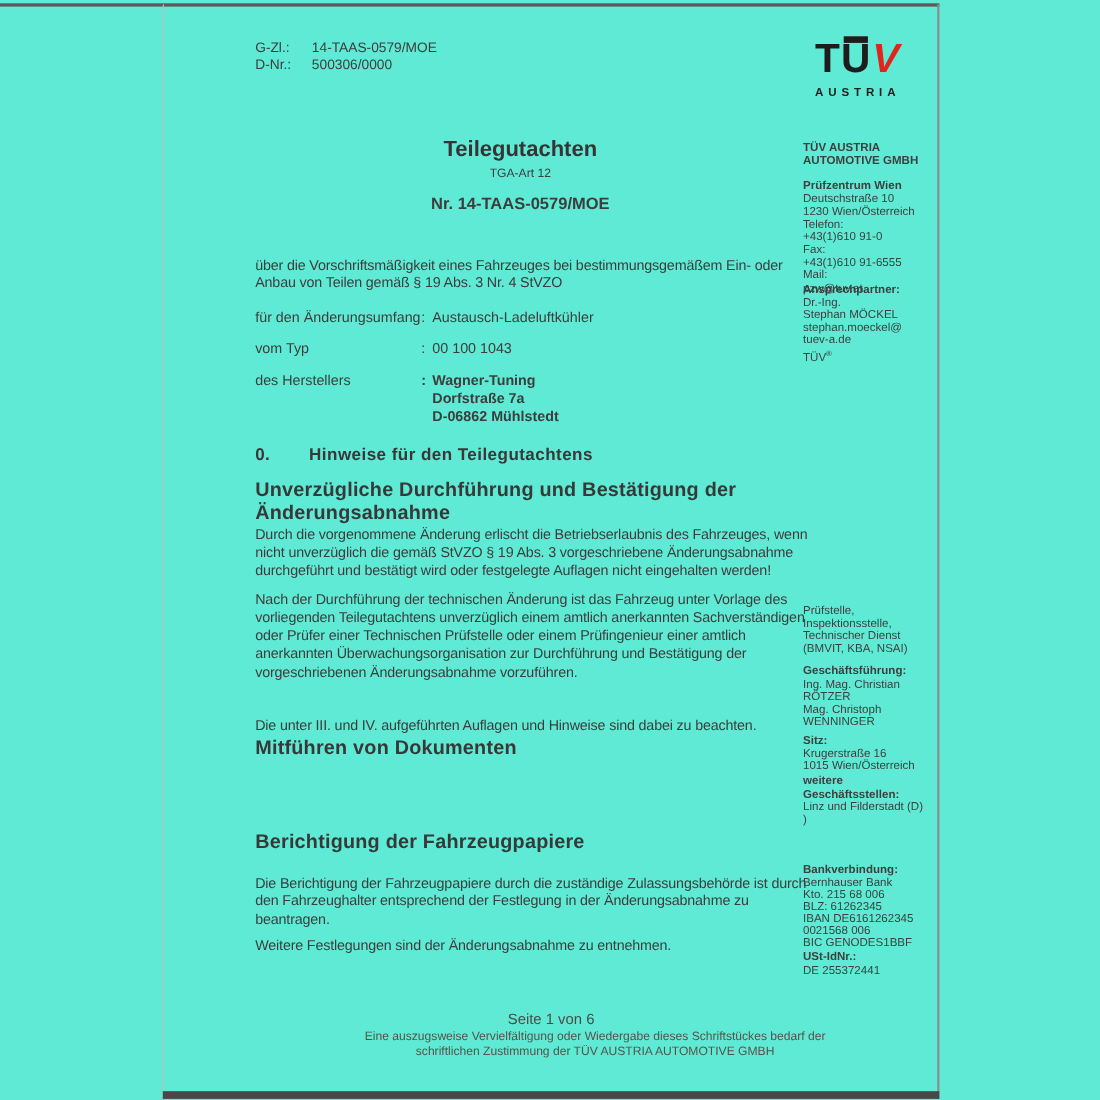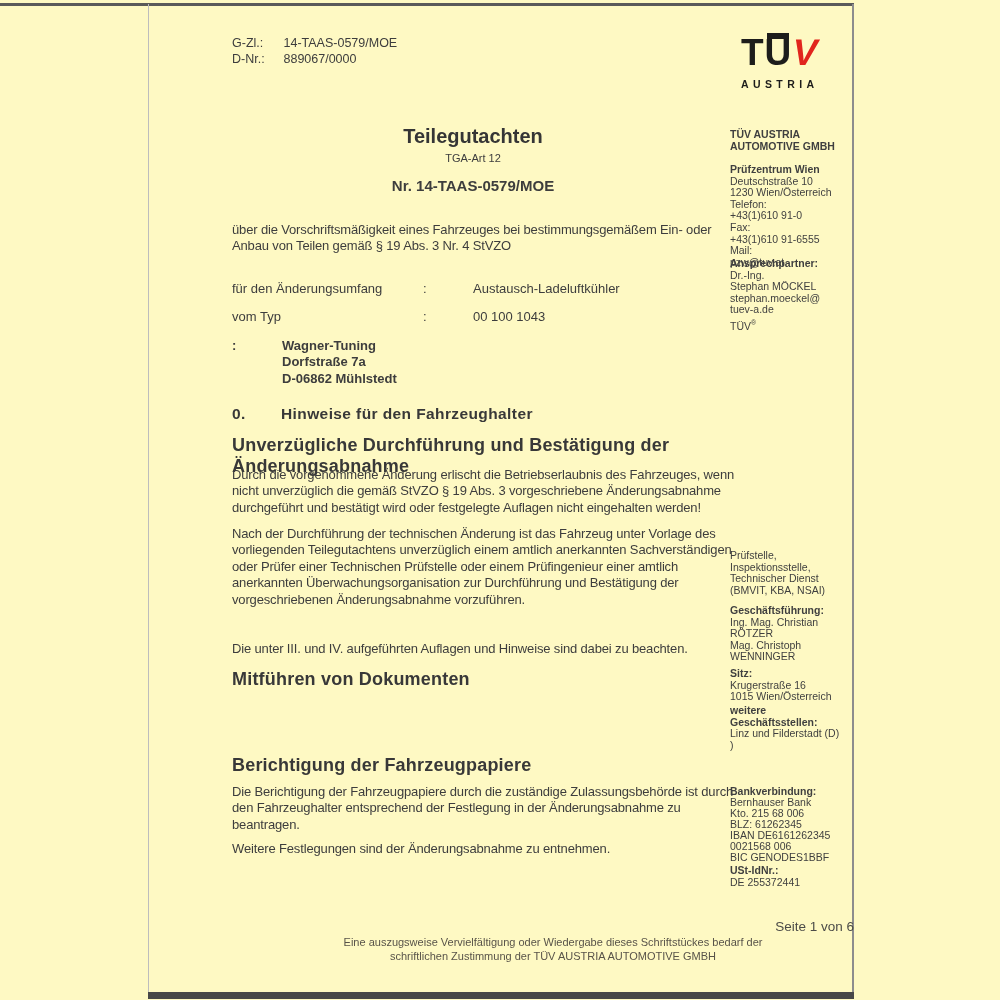--- a/index.html
+++ b/index.html
@@ -1,21 +1,21 @@
 <!DOCTYPE html>
 <html><head>
 <meta charset="utf-8">
 <style>
   html,body{margin:0;padding:0;}
   body{
     width:1000px;height:1000px;background:#ffffff;
     font-family:"Liberation Sans", sans-serif;
     color:#3d3d3d;
   }
-  .canvas{position:relative;width:1000px;height:1000px;overflow:hidden;background:#fef9c3;}
+  .canvas{position:relative;width:1000px;height:1000px;overflow:hidden;background:#5eead4;}
 
   
   .topline{position:absolute;left:0;top:3px;width:854px;height:3px;background:#5a5a5a;}
   .leftline{position:absolute;left:148px;top:4px;width:1px;height:989px;background:#bdbdbd;}
   .rightline{position:absolute;left:852px;top:4px;width:2px;height:989px;background:#8d8d8d;}
   .bottombar{position:absolute;left:148px;top:992px;width:706px;height:7px;background:#484848;}
 
   
   .refs{position:absolute;left:232px;top:36px;font-size:12.5px;line-height:15.5px;}
   .refs .lbl{display:inline-block;width:48px;}
@@ -27,24 +27,24 @@
   .lg-u::after{content:"";position:absolute;left:2px;right:3px;top:-1px;height:6px;background:#1d1d1b;}
   .lg-v{display:inline-block;transform:skewX(-12deg);margin-left:1px;}
   .logo-austria{margin-top:7px;font-size:10.5px;font-weight:bold;letter-spacing:4.4px;color:#1d1d1b;}
 
   
   .doc-title{position:absolute;left:232px;top:125px;width:482px;text-align:center;font-size:20px;font-weight:bold;color:#353535;}
   .doc-subtitle{position:absolute;left:232px;top:152px;width:482px;text-align:center;font-size:11px;}
   .doc-number{position:absolute;left:232px;top:177px;width:482px;text-align:center;font-size:15px;font-weight:bold;}
 
   
-  .bodytext{font-size:13px;line-height:16.4px;letter-spacing:-0.15px;white-space:pre-line;}
+  .bodytext{font-size:13px;line-height:16.4px;letter-spacing:-0.15px;white-space:pre-line;margin-top:11px;}
   .intro{position:absolute;left:232px;top:222px;width:540px;}
   .details{position:absolute;left:232px;top:281px;font-size:13px;line-height:16.4px;}
-  .drow{display:flex;margin-bottom:12px;gap:40px;}
+  .drow{display:flex;margin-bottom:12px;}
   .drow .dlbl{width:151px;flex:0 0 151px;}
   .drow .dcolon{width:10px;flex:0 0 10px;}
   .drow .dval{white-space:pre-line;}
   .drow.bold .dval, .drow.bold .dcolon{font-weight:bold;}
 
   .sec{position:absolute;left:232px;top:405px;font-size:15.5px;font-weight:bold;letter-spacing:0.4px;color:#383838;}
   .sec-num{display:inline-block;width:49px;}
 
   .blk{position:absolute;left:232px;width:545px;}
   .sub{font-size:18px;font-weight:bold;letter-spacing:0.2px;color:#383838;}
@@ -54,41 +54,41 @@
   
   .sb{position:absolute;left:730px;width:130px;font-size:10.5px;line-height:11.6px;color:#3f3f3f;}
   .sb-head{font-weight:bold;white-space:pre-line;}
   .sb-body{white-space:pre-line;}
   .sbA1{top:129px;} .sbA2{top:164px;} .sbA3{top:258px;} .sbA4{top:317px;}
   .sbB1{top:550px;} .sbB2{top:605px;} .sbB3{top:668px;} .sbB4{top:705px;}
   .sbB5{top:752px;} .sbB6{top:786px;line-height:11px;} .sbB7{top:865px;}
   .sbA4 sup{font-size:7px;}
 
   
-  .seite{position:absolute;left:148px;top:919px;width:706px;text-align:right;font-size:13.5px;color:#4c4c48;}
-  .fine{position:absolute;left:164px;top:936px;width:778px;text-align:center;font-size:11px;line-height:13.5px;white-space:pre-line;color:#585349;}
+  .seite{position:absolute;left:148px;top:919px;width:706px;text-align:center;font-size:13.5px;color:#4c4c48;}
+  .fine{position:absolute;left:152px;top:936px;width:778px;text-align:center;font-size:11px;line-height:13.5px;white-space:pre-line;color:#585349;}
 </style>
 </head>
 <body>
 
 <div class="canvas">
 
   <div class="topline"></div>
   <div class="leftline"></div>
   <div class="rightline"></div>
   <div class="bottombar"></div>
 
   <div class="refs">
     <div>
       <span class="lbl">G-Zl.:</span>
       <span>14-TAAS-0579/MOE</span>
     </div>
     <div>
       <span class="lbl">D-Nr.:</span>
-      <span>889067/0000</span>
+      <span>500306/0000</span>
     </div>
   </div>
 
   <div class="logo">
     <div class="logo-word"><span>T</span><span class="lg-u">U</span><span class="lg-v" style="color:#e1251d;">V</span></div>
     <div class="logo-austria">AUSTRIA</div>
   </div>
 
   <div class="doc-title">Teilegutachten</div>
   <div class="doc-subtitle">TGA-Art 12</div>
@@ -102,29 +102,30 @@
       <span class="dlbl">für den Änderungsumfang</span>
       <span class="dcolon">:</span>
       <span class="dval">Austausch-Ladeluftkühler</span>
     </div>
     <div class="drow">
       <span class="dlbl">vom Typ</span>
       <span class="dcolon">:</span>
       <span class="dval">00 100 1043</span>
     </div>
     <div class="drow bold">
+      <span class="dlbl">des Herstellers</span>
       <span class="dcolon">:</span>
       <span class="dval">Wagner-Tuning
 Dorfstraße 7a
 D-06862 Mühlstedt</span>
     </div>
   </div>
 
   <div class="sec">
-    <span class="sec-num">0.</span><span>Hinweise für den Fahrzeughalter</span>
+    <span class="sec-num">0.</span><span>Hinweise für den Teilegutachtens</span>
   </div>
 
   <div class="blk b0 sub">Unverzügliche Durchführung und Bestätigung der Änderungsabnahme</div>
   <div class="blk b1 bodytext">Durch die vorgenommene Änderung erlischt die Betriebserlaubnis des Fahrzeuges, wenn
 nicht unverzüglich die gemäß StVZO § 19 Abs. 3 vorgeschriebene Änderungsabnahme
 durchgeführt und bestätigt wird oder festgelegte Auflagen nicht eingehalten werden!</div>
   <div class="blk b2 bodytext">Nach der Durchführung der technischen Änderung ist das Fahrzeug unter Vorlage des
 vorliegenden Teilegutachtens unverzüglich einem amtlich anerkannten Sachverständigen
 oder Prüfer einer Technischen Prüfstelle oder einem Prüfingenieur einer amtlich
 anerkannten Überwachungsorganisation zur Durchführung und Bestätigung der

